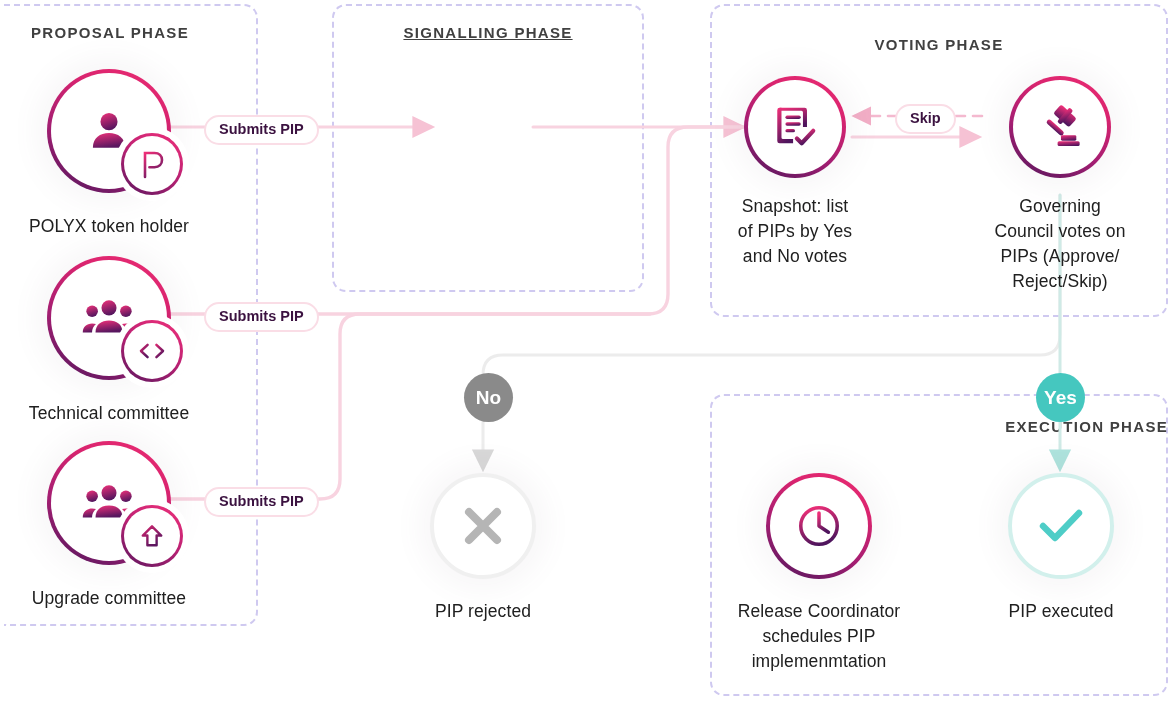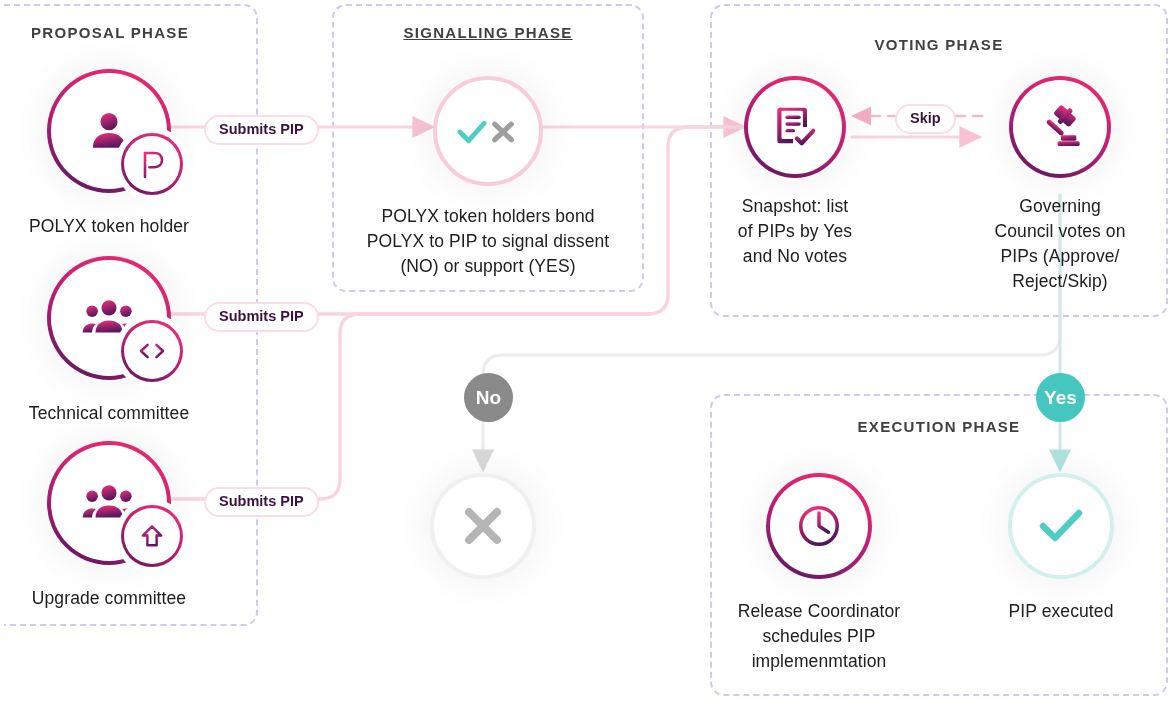--- a/index.html
+++ b/index.html
@@ -113,21 +113,21 @@
   <div class="phase-box" style="left:4px;top:4px;width:254px;height:622px;border-left:none;border-top-left-radius:0;border-bottom-left-radius:0;"></div>
   <div class="phase-title" style="left:10px;top:24px;width:200px;">PROPOSAL PHASE</div>
 
   <div class="phase-box" style="left:332px;top:4px;width:312px;height:288px;"></div>
   <div class="phase-title" style="left:332px;top:24px;width:312px;text-decoration:underline;">SIGNALLING PHASE</div>
 
   <div class="phase-box" style="left:710px;top:4px;width:458px;height:313px;"></div>
   <div class="phase-title" style="left:710px;top:24px;width:458px;margin-top:12px;">VOTING PHASE</div>
 
   <div class="phase-box" style="left:710px;top:394px;width:458px;height:302px;"></div>
-  <div class="phase-title" style="left:710px;top:418px;width:458px;">EXECUTION PHASE</div>
+  <div class="phase-title" style="left:710px;top:418px;width:458px;text-align:right;">EXECUTION PHASE</div>
 
   <svg id="links" viewBox="0 0 1172 706">
     <defs>
       <marker id="arr-pink" markerWidth="9" markerHeight="9" refX="6.2" refY="4.5" orient="auto">
         <path d="M0,0.8 L7.6,4.5 L0,8.2 Z" fill="#f6c2d4"></path>
       </marker>
       <marker id="arr-pink-l" markerWidth="9" markerHeight="9" refX="6.2" refY="4.5" orient="auto">
         <path d="M0,0.8 L7.6,4.5 L0,8.2 Z" fill="#f2aec6"></path>
       </marker>
       <marker id="arr-grey" markerWidth="9" markerHeight="9" refX="6.2" refY="4.5" orient="auto">
@@ -241,33 +241,20 @@
                 <stop offset="1" stop-color="#5c1760"></stop>
               </linearGradient>
             </defs>
           <path d="M13,3.5 L23,13.5 L18,13.5 L18,24 L8,24 L8,13.5 L3,13.5 Z" fill="none" stroke="url(#gUp)" stroke-width="2.6" stroke-linejoin="round"></path>
         </svg>
       </div>
     </div>
     <div class="node-label">Upgrade committee</div>
   </div>
 
-  <div class="node" style="left:343px;top:76px;width:290px;">
-    <div class="circ pinklite" style="width:102px;height:102px;">
-      <svg class="svg-ico" width="62" height="30" viewBox="0 0 64 30">
-        <path d="M3,16 L12,25 L28,7" fill="none" stroke="#4ecdc7" stroke-width="5" stroke-linecap="round" stroke-linejoin="round"></path>
-        <path d="M39,8 L56,24 M56,8 L39,24" fill="none" stroke="#9e9e9e" stroke-width="5.4" stroke-linecap="round"></path>
-      </svg>
-    </div>
-    <div class="node-label" style="margin-top:18px;">
-      <div>POLYX token holders bond</div>
-      <div>POLYX to PIP to signal dissent</div>
-      <div>(NO) or support (YES)</div>
-    </div>
-  </div>
 
   <div class="node" style="left:712px;top:76px;width:166px;">
     <div class="circ grad" style="width:94px;height:94px;">
       <svg class="svg-ico" width="46" height="46" viewBox="0 0 48 48">
         <defs>
             <linearGradient id="gDoc" x1="0.1" y1="0" x2="0.5" y2="1">
           <stop offset="0" stop-color="#ee2f78"></stop>
               <stop offset="1" stop-color="#4f155d"></stop>
             </linearGradient>
           </defs>
@@ -312,20 +299,21 @@
       <div>Reject/Skip)</div>
     </div>
   </div>
 
   <div class="node" style="left:383px;top:473px;width:200px;">
     <div class="circ greylite" style="width:98px;height:98px;">
       <svg class="svg-ico" width="42" height="42" viewBox="0 0 42 42">
         <path d="M7,7 L35,35 M35,7 L7,35" fill="none" stroke="#b5b5b5" stroke-width="8" stroke-linecap="round"></path>
       </svg>
     </div>
+    <div class="node-label" style="margin-top:20px;">PIP rejected</div>
   </div>
 
   <div class="node" style="left:719px;top:473px;width:200px;">
     <div class="circ grad" style="width:98px;height:98px;">
       <svg class="svg-ico" width="50" height="50" viewBox="0 0 48 48">
         <defs>
             <linearGradient id="gClk" x1="0.2" y1="0" x2="0.5" y2="1">
           <stop offset="0" stop-color="#ee2f78"></stop>
               <stop offset="1" stop-color="#4f155d"></stop>
             </linearGradient>

